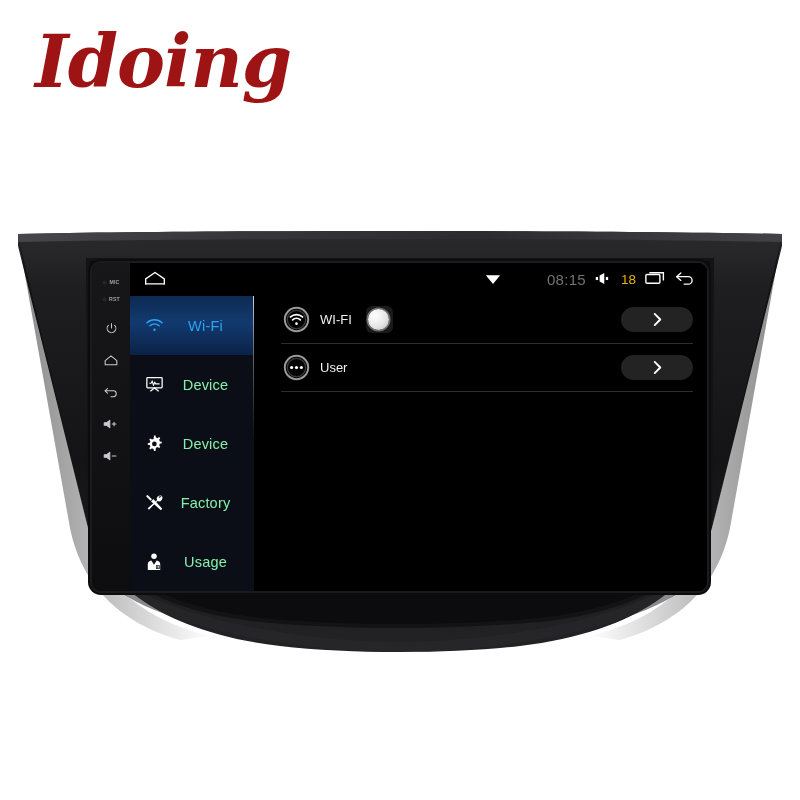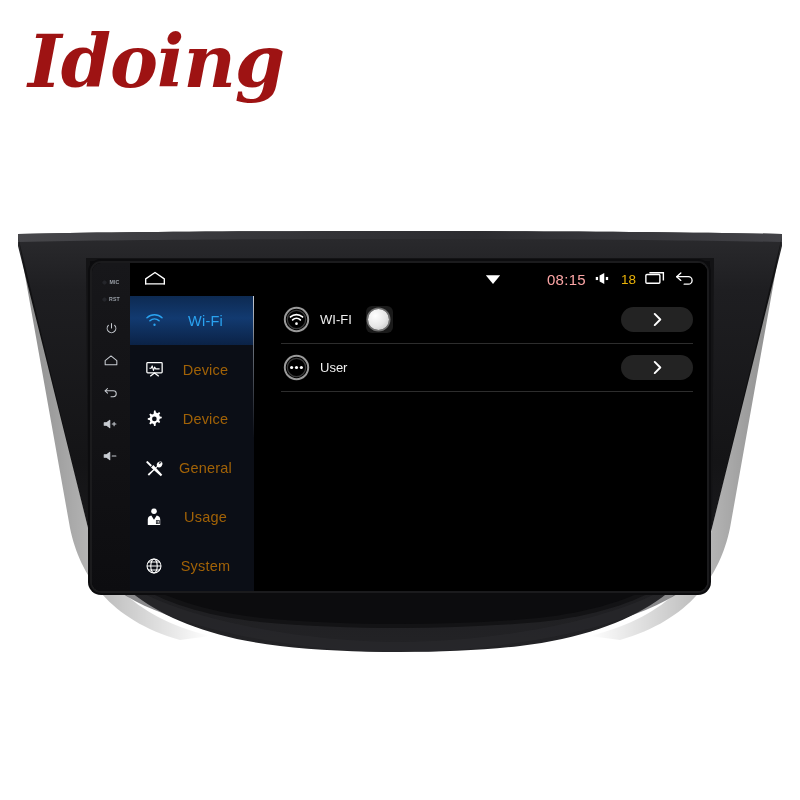--- a/index.html
+++ b/index.html
@@ -15,21 +15,21 @@
   #root {
     position: relative;
     width: 800px;
     height: 800px;
     background: #ffffff;
   }
 
   
   .brand {
     position: absolute;
-    left: 28px;
+    left: 35px;
     top: 26px;
     font-family: "DejaVu Serif", serif;
     font-style: italic;
     font-weight: 700;
     font-size: 72px;
     letter-spacing: -1px;
     color: #9e1313;
     line-height: 1;
     user-select: none;
   }
@@ -129,21 +129,21 @@
   .sb-spacer { flex: 1 1 auto; }
   .sb-right {
     display: flex;
     align-items: center;
     gap: 9px;
     color: #ffffff;
   }
   .sb-clock {
     font-size: 15px;
     font-weight: 400;
-    color: #fca5a5;
+    color: #737373;
     letter-spacing: 0.3px;
     margin-left: 37px;
   }
   .sb-vol-num {
     font-size: 13.5px;
     color: #eab308;
   }
 
   
   .ui-body {
@@ -172,21 +172,21 @@
     width: 1.5px;
     height: 48%;
     background: linear-gradient(180deg,#c9ced6 0%, #6a707a 35%, rgba(20,22,28,0) 100%);
   }
   .side-item {
     flex: 1 1 0;
     display: flex;
     align-items: center;
     padding-left: 13px;
     box-sizing: border-box;
-    color: #a16207;
+    color: #86efac;
     position: relative;
   }
   .side-item.selected {
     background: linear-gradient(180deg,#0d2a52 0%, #123a70 45%, #0b2246 100%);
     color: #2aa3f0;
   }
   .side-icon {
     width: 22px;
     display: flex;
     align-items: center;
@@ -483,51 +483,39 @@
 
             <div class="side-item">
               <span class="side-icon">
                 <svg width="19" height="19" viewBox="0 0 24 24" fill="#ffffff">
                   <path d="M3.2 2.4 L8.8 8 L7 9.8 L1.4 4.2 A3 3 0 0 1 3.2 2.4 Z"></path>
                   <path d="M7.6 10.6 L20 21.8 L21.8 20 L10.6 7.6 Z"></path>
                   <path d="M21.4 3.6 a4.6 4.6 0 0 0-6.4 5.6 L3.4 19.4 l1.6 1.6
                            L15.6 10.2 a4.6 4.6 0 0 0 5.8-6.6 L18.6 6.4 17 4.8 Z"></path>
                 </svg>
               </span>
-              <span class="side-label">General</span>
+              <span class="side-label">Factory</span>
             </div>
 
             <div class="side-item">
               <span class="side-icon">
                 <svg width="16" height="18" viewBox="0 0 18 20" fill="#ffffff">
                   <circle cx="9" cy="3.6" r="3.1"></circle>
                   <path d="M2 19 L2 12.6 a4.6 4.6 0 0 1 4-4.3 L9 13 L12 8.3
                            a4.6 4.6 0 0 1 4 4.3 L16 19 Z"></path>
                   <rect x="11.2" y="13.6" width="4.2" height="4.2" fill="#0b0e16"></rect>
                   <rect x="11.9" y="14.3" width="1.1" height="1.1"></rect>
                   <rect x="13.6" y="14.3" width="1.1" height="1.1"></rect>
                   <rect x="11.9" y="16" width="1.1" height="1.1"></rect>
                   <rect x="13.6" y="16" width="1.1" height="1.1"></rect>
                 </svg>
               </span>
               <span class="side-label">Usage</span>
             </div>
 
-            <div class="side-item">
-              <span class="side-icon">
-                <svg width="18" height="18" viewBox="0 0 24 24" fill="none" stroke="#ffffff" stroke-width="1.45">
-                  <circle cx="12" cy="12" r="9.3"></circle>
-                  <ellipse cx="12" cy="12" rx="4.3" ry="9.3"></ellipse>
-                  <path d="M2.7 12 L21.3 12"></path>
-                  <path d="M4.3 6.6 L19.7 6.6"></path>
-                  <path d="M4.3 17.4 L19.7 17.4"></path>
-                </svg>
-              </span>
-              <span class="side-label">System</span>
-            </div>
           </div>
 
           <div class="content">
 
             <div class="row">
               <span class="row-icon">
                 <svg width="27" height="27" viewBox="0 0 30 30" fill="none">
                   <circle cx="15" cy="15" r="13" stroke="#9a9a9a" stroke-width="2.2"></circle>
                   <circle cx="15" cy="15" r="10.2" stroke="#3a3a3a" stroke-width="1.4"></circle>
                   <g stroke="#ffffff" stroke-width="1.9" stroke-linecap="round" fill="none">

